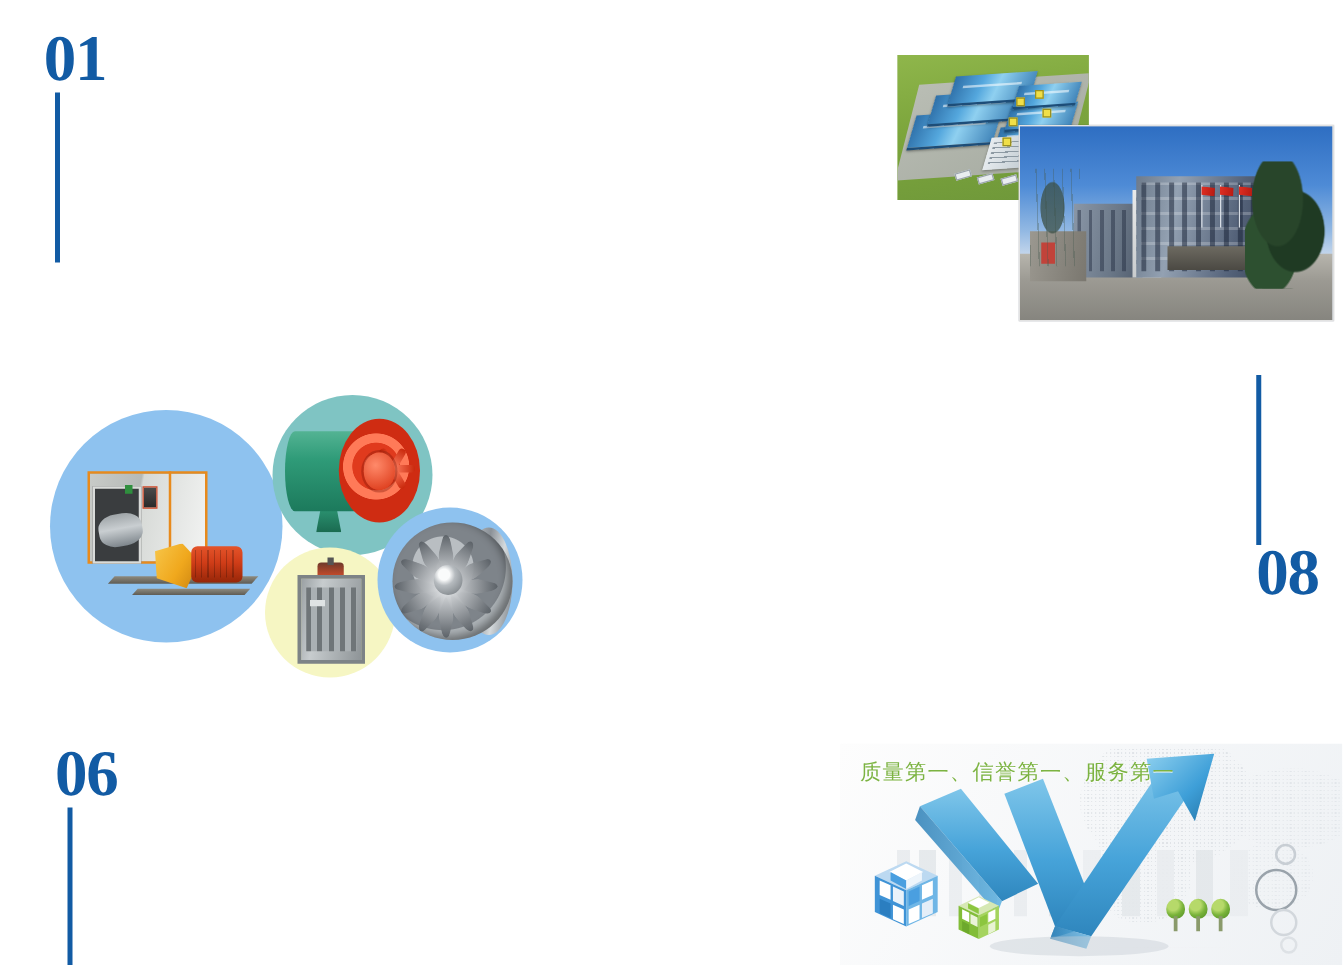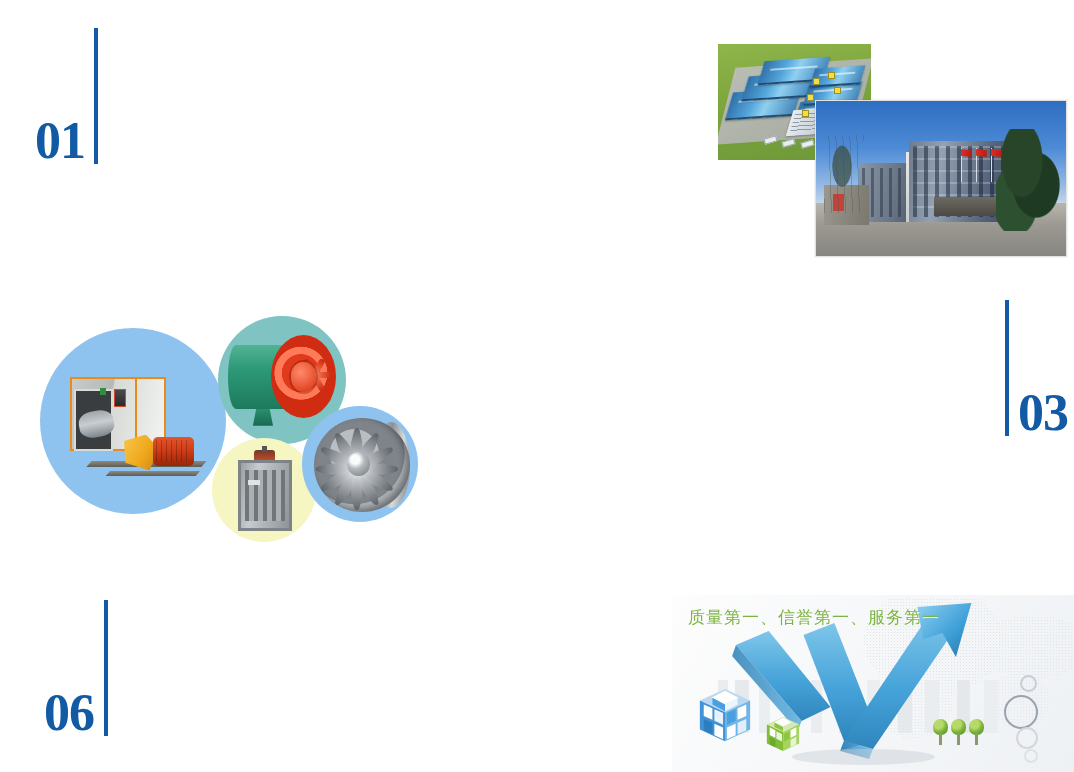--- a/index.html
+++ b/index.html
@@ -16,21 +16,22 @@
     width: 1074px;
     height: 772px;
     background: #ffffff;
     overflow: hidden;
   }
 
   
   .marker {
     position: absolute;
     display: flex;
-    align-items: flex-end;
+    align-items: flex-start;
+    flex-direction: column;
   }
   .marker-num {
     font-family: "Liberation Serif", "DejaVu Serif", serif;
     font-weight: bold;
     font-size: 52px;
     line-height: 46px;
     letter-spacing: -1px;
     color: #125BA4;
     user-select: none;
   }
@@ -472,21 +473,21 @@
       <div class="flag" style="left:70%"></div>
       <div class="wall-long"></div>
       <div class="gatehouse"></div>
       <div class="tree-left"></div>
       <div class="tree-right"></div>
     </div>
   </div>
 
   <div class="marker" id="marker-02">
     <span class="marker-bar"></span>
-    <span class="marker-num">03</span>
+    <span class="marker-num">08</span>
   </div>
 
   <div id="product-cluster">
 
     <div class="pcircle" id="circle-box"></div>
     <div class="pcircle" id="circle-axial"></div>
     <div class="pcircle" id="circle-damper"></div>
     <div class="pcircle" id="circle-metal"></div>
 
     <div class="prod" id="prod-box">

